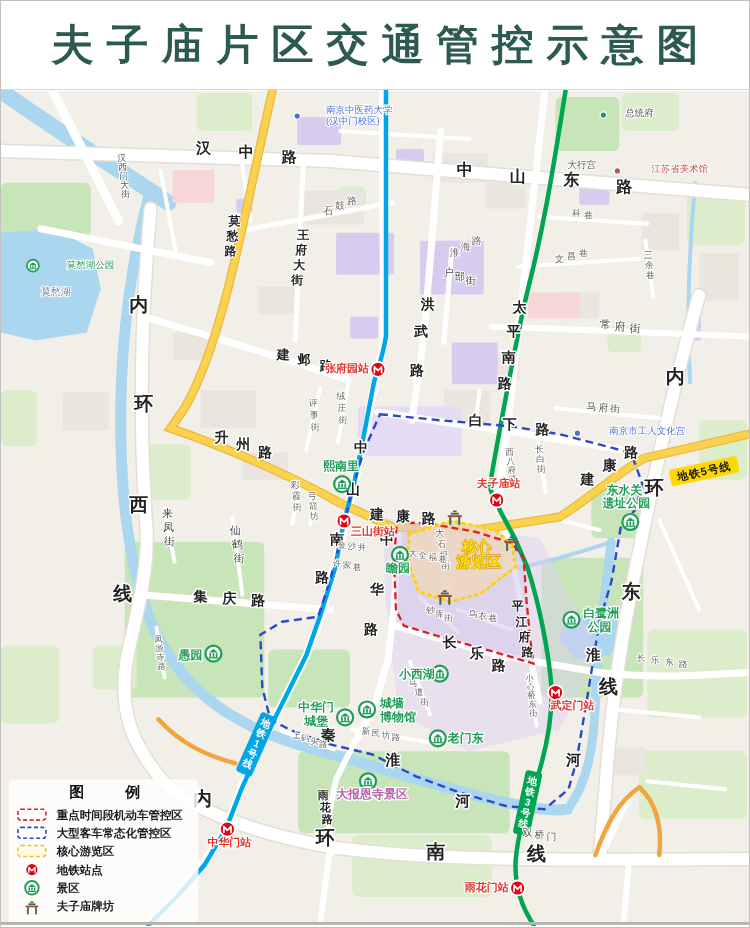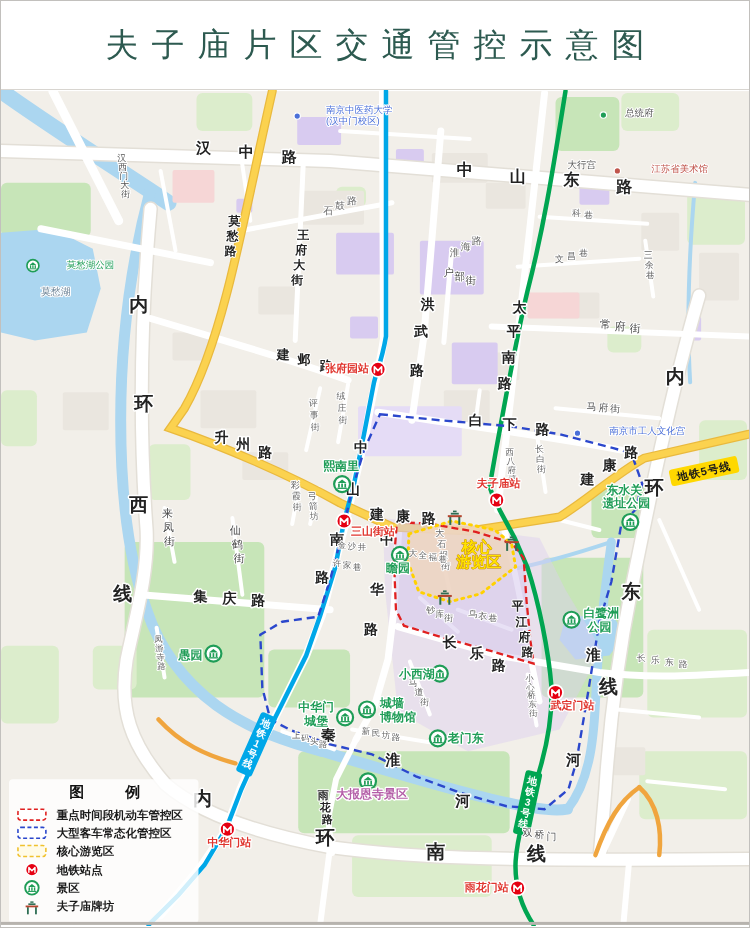--- a/index.html
+++ b/index.html
@@ -1,18 +1,18 @@
 <!DOCTYPE html>
 <html><head>
 <meta charset="utf-8">
 <style>
   html,body{margin:0;padding:0;background:#b9b7b4;font-family:"Liberation Sans","DejaVu Sans",sans-serif;}
   .frame{position:relative;width:748px;height:926px;margin:0 auto;background:#ffffff;border:1px solid #c2c0bd;overflow:hidden;}
   .title-bar{height:88px;display:flex;align-items:center;justify-content:center;background:#fff;}
-  .title-bar h1{margin:0;font-size:33px;font-weight:normal;letter-spacing:13px;color:#2d5a50;text-indent:13px;}
+  .title-bar h1{margin:0;font-size:42px;font-weight:bold;letter-spacing:13px;color:#2d5a50;text-indent:13px;}
   .map-wrap{position:relative;width:748px;height:836px;border-top:1px solid #d8d5d0;}
   svg{display:block;}
   text{font-family:"Liberation Sans","DejaVu Sans",sans-serif;}
 </style>
 </head>
 <body>
 
 <div class="frame">
   <div class="title-bar">
     <h1>夫子庙片区交通管控示意图</h1>

